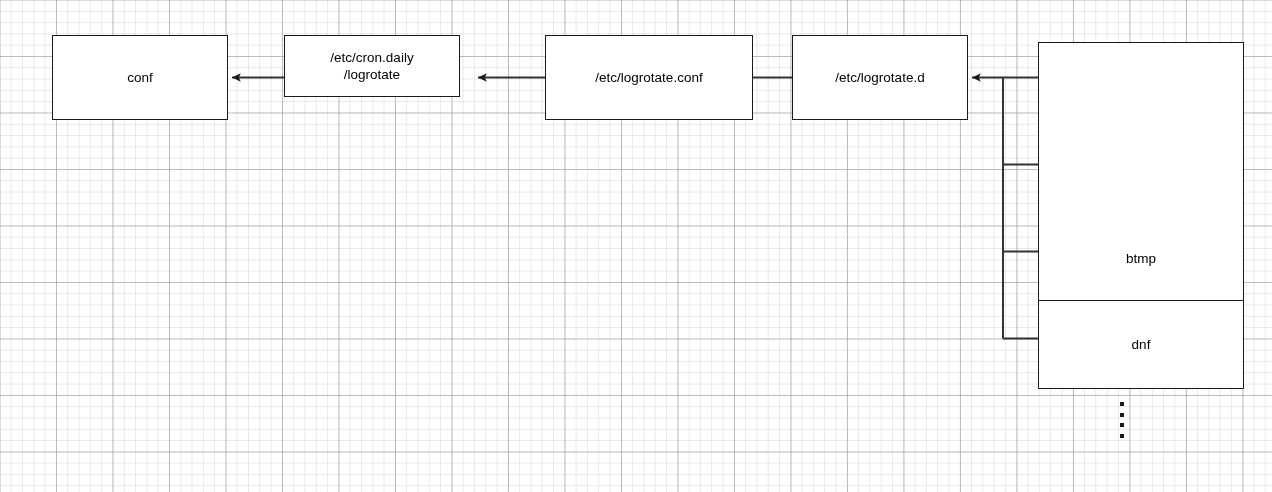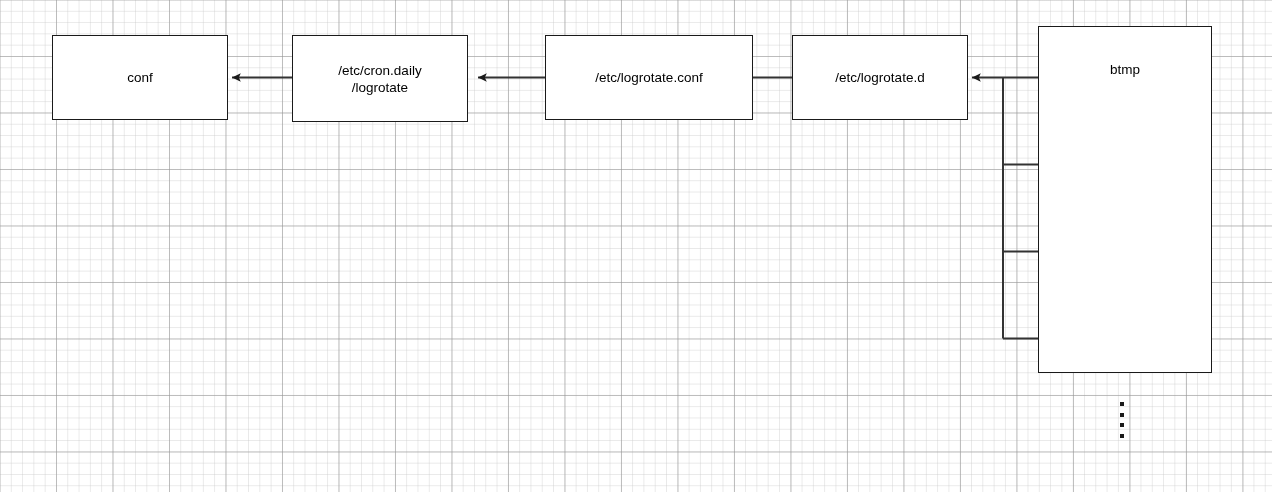--- a/index.html
+++ b/index.html
@@ -113,36 +113,39 @@
       <line x1="1003" y1="164.5" x2="1038" y2="164.5" stroke="#333333" stroke-width="2"></line>
       <line x1="1003" y1="251.5" x2="1038" y2="251.5" stroke="#333333" stroke-width="2"></line>
       <line x1="1003" y1="338.5" x2="1038" y2="338.5" stroke="#333333" stroke-width="2"></line>
     </g>
   </svg>
 
   <div class="node" style="left:52px; top:35px; width:176px; height:85px;">
     <span>conf</span>
   </div>
 
-  <div class="node" style="left:292px; top:35px; width:176px; height:87px;">
+  <div class="node" style="left:284px; top:35px; width:176px; height:62px;">
     <span>/etc/cron.daily
 /logrotate</span>
   </div>
 
   <div class="node" style="left:545px; top:35px; width:208px; height:85px;">
     <span>/etc/logrotate.conf</span>
   </div>
 
   <div class="node" style="left:792px; top:35px; width:176px; height:85px;">
     <span>/etc/logrotate.d</span>
   </div>
 
-  <div class="stack" style="left:1038px; top:26px; width:174px; height:347px;">
+  <div class="stack" style="left:1038px; top:42px; width:206px; height:347px;justify-content:flex-end;">
     <div class="stack-cell" style="height:85px;">
       <span>btmp</span>
+    </div>
+    <div class="stack-cell" style="height:87px;">
+      <span>dnf</span>
     </div>
   </div>
 
   <div class="dots" style="left:1120px; top:402px;">
     <div class="dot"></div>
     <div class="dot"></div>
     <div class="dot"></div>
     <div class="dot"></div>
   </div>
 

